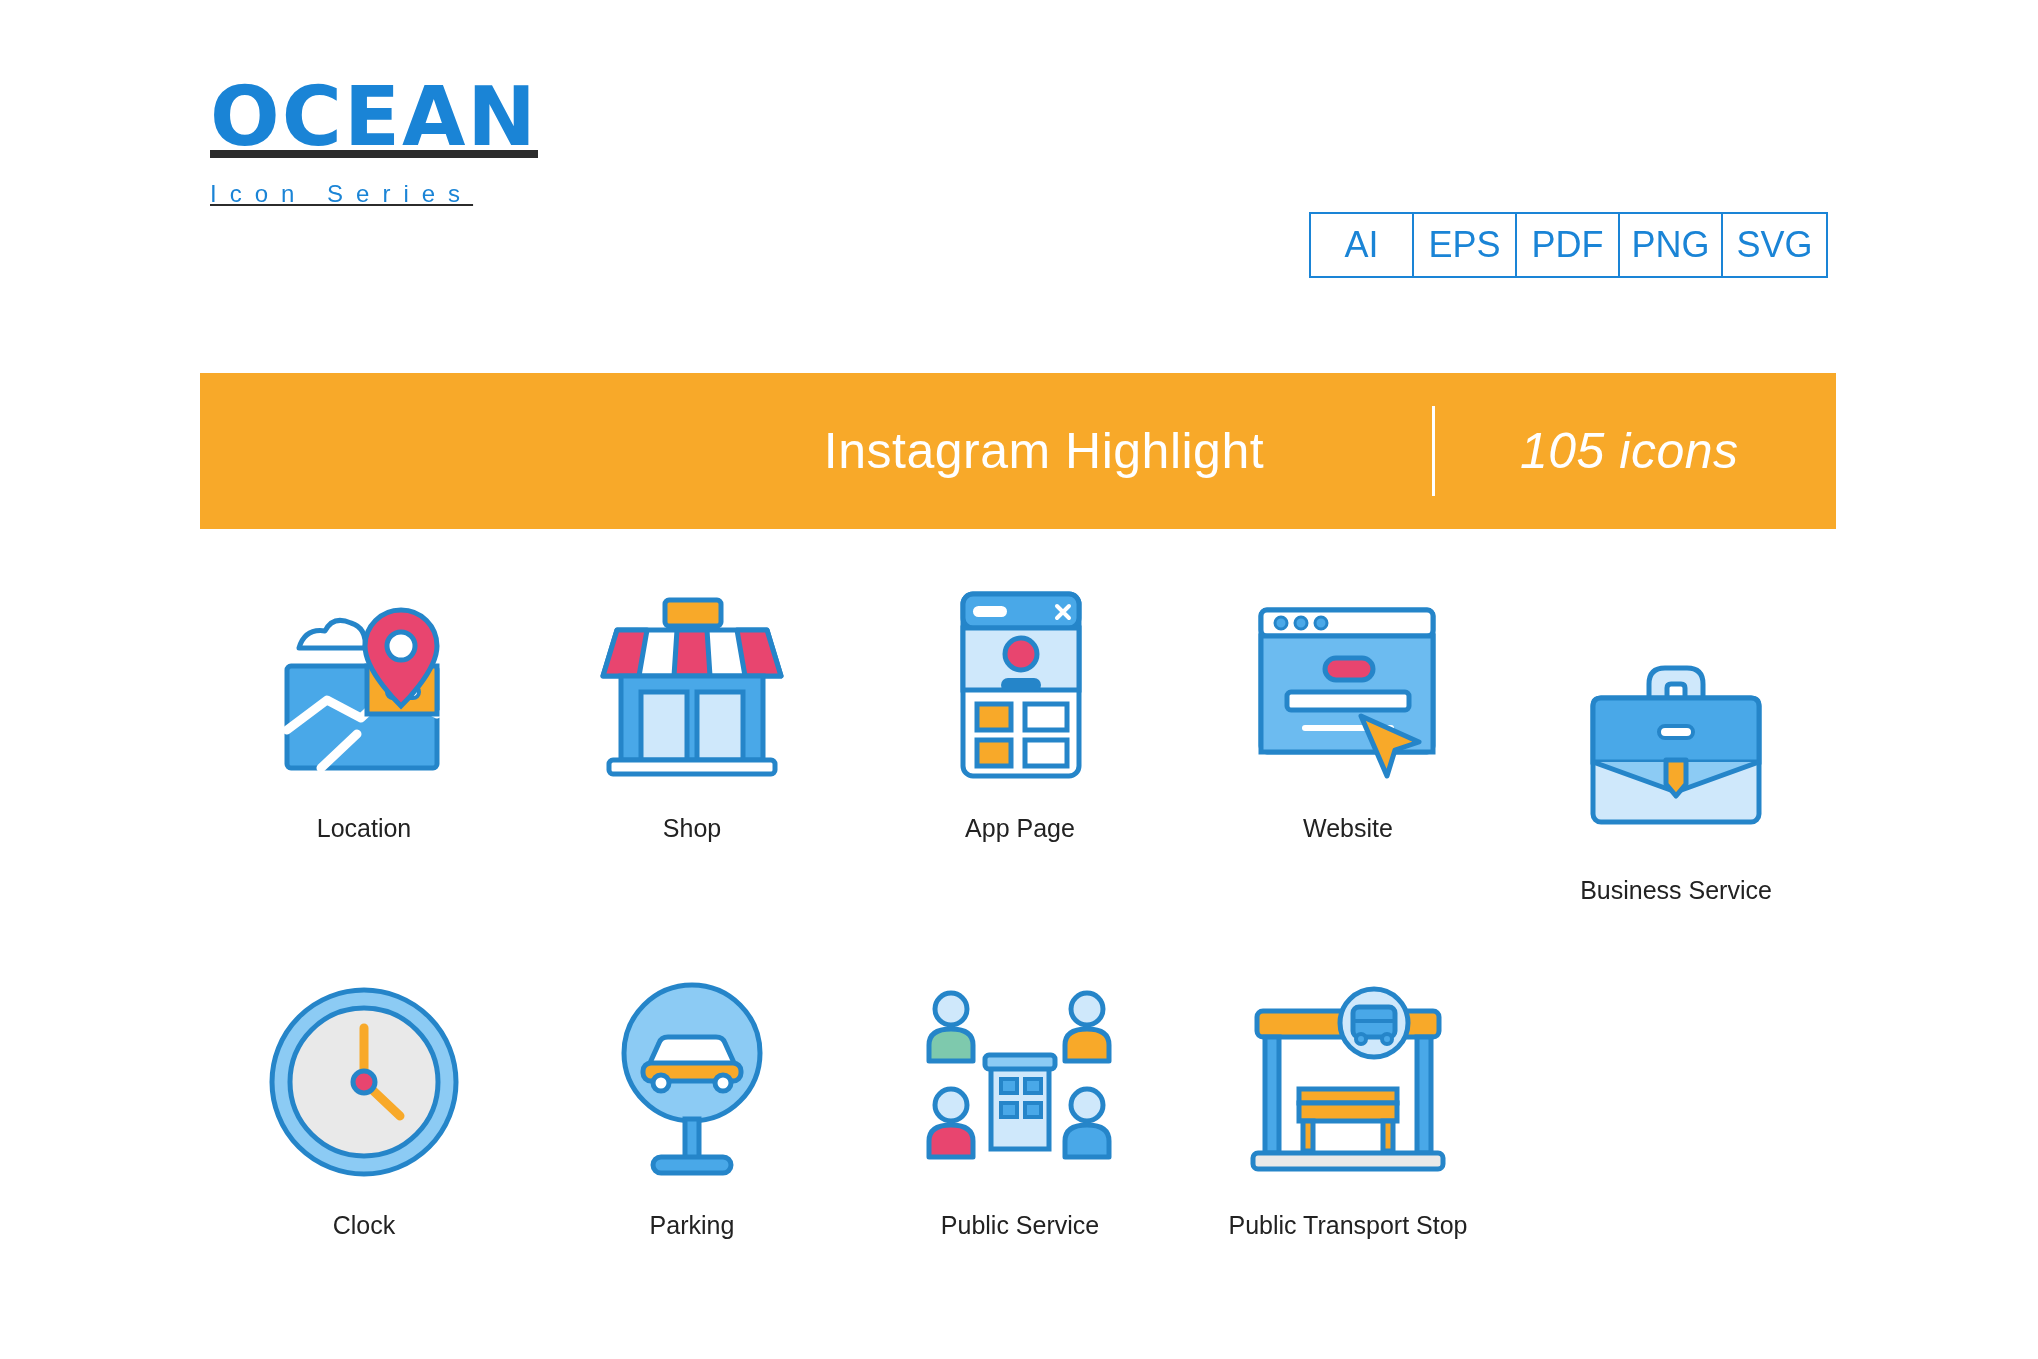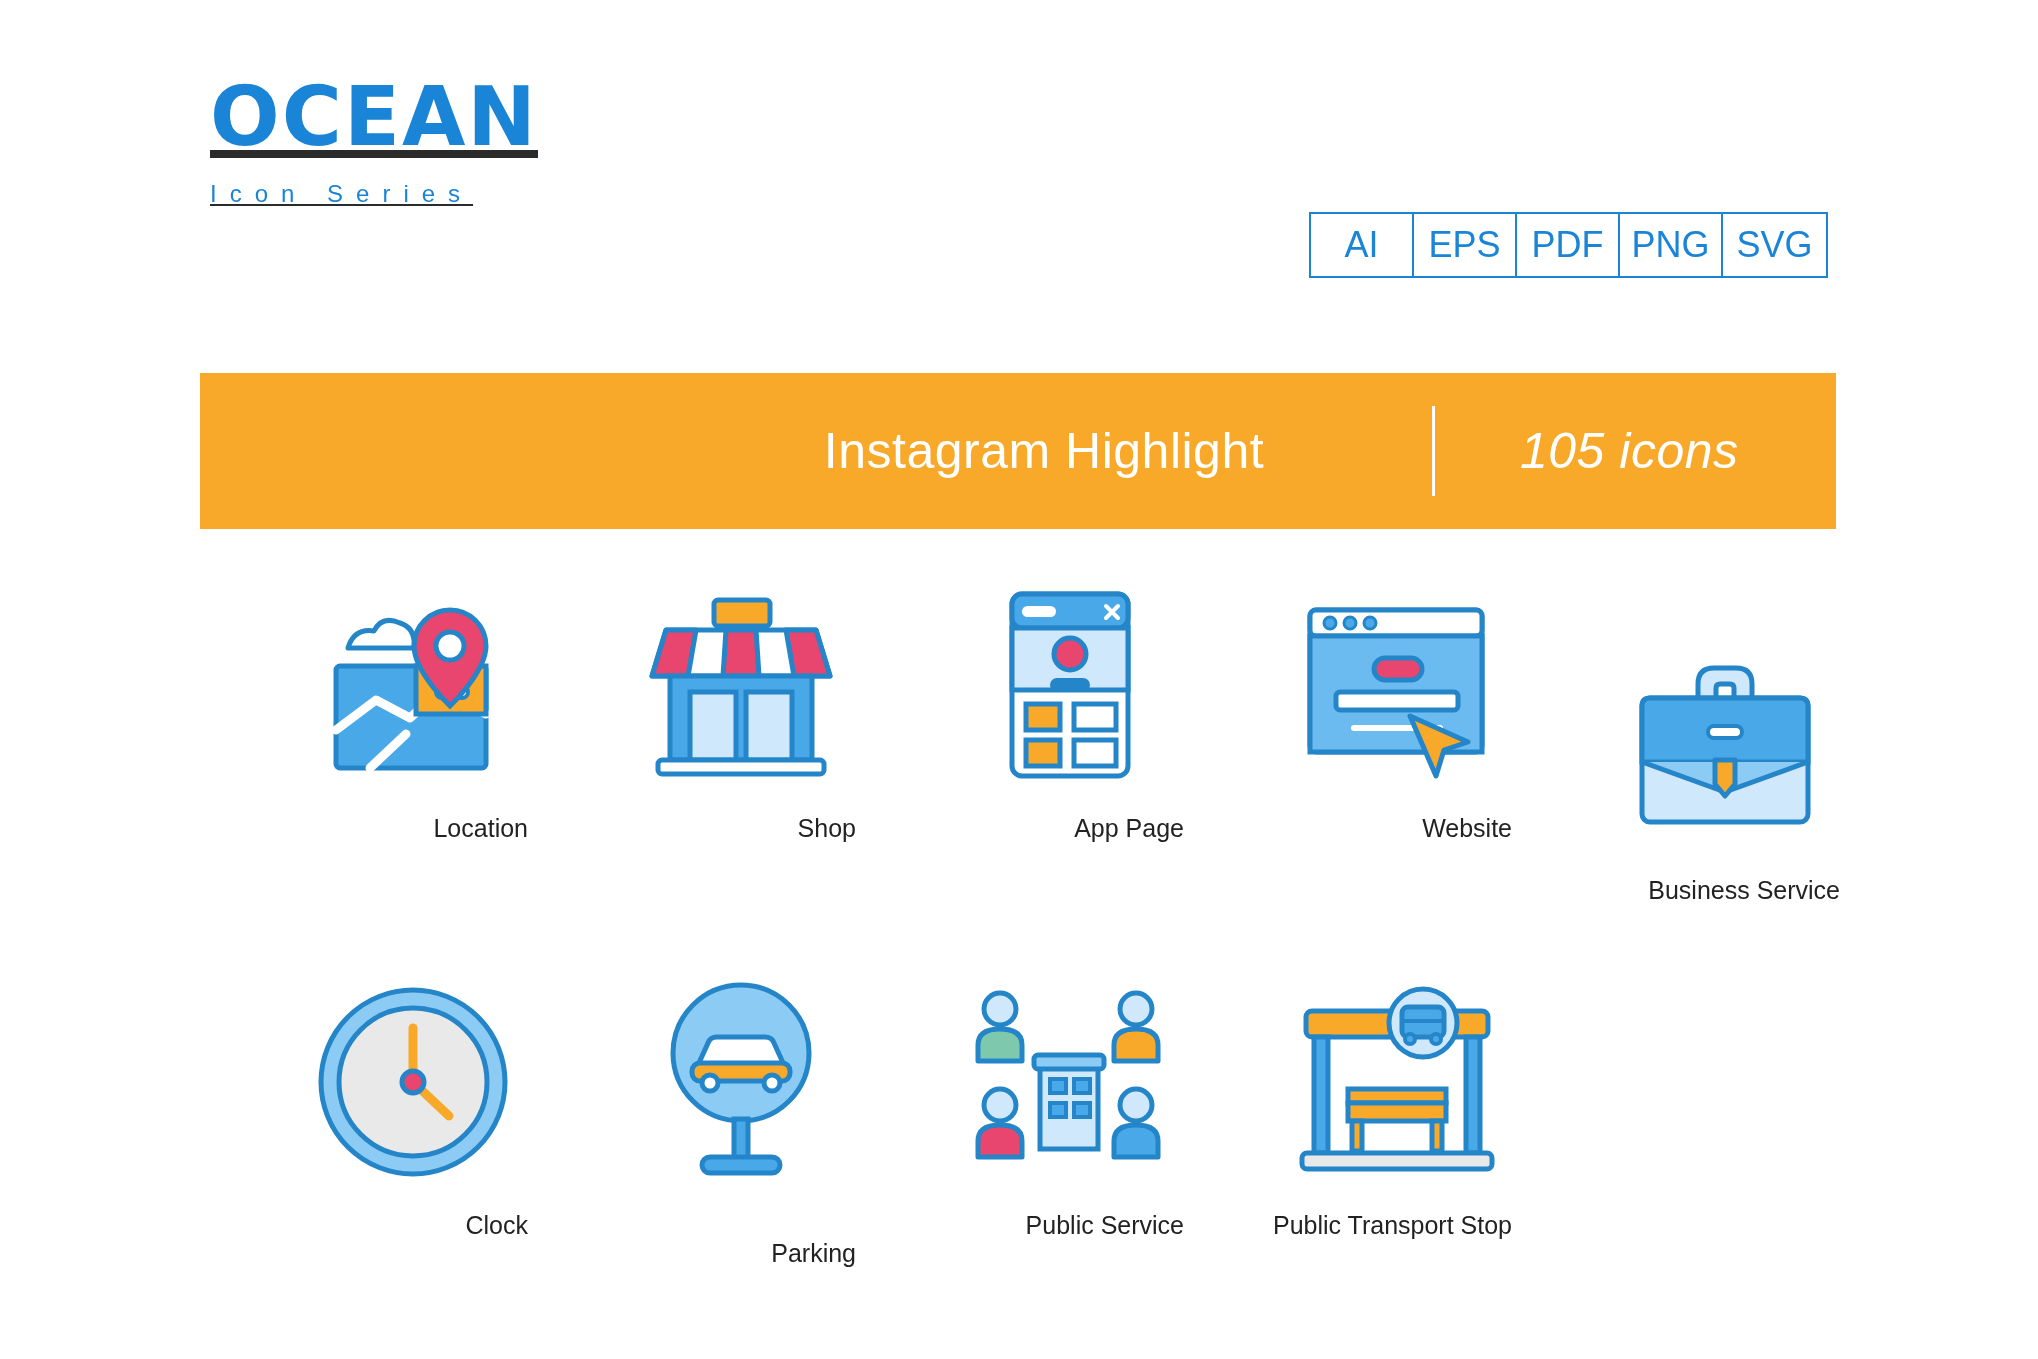--- a/index.html
+++ b/index.html
@@ -106,21 +106,21 @@
     left: 200px;
     top: 570px;
     width: 1640px;
     display: flex;
     flex-wrap: wrap;
   }
   .cell {
     width: 328px;
     display: flex;
     flex-direction: column;
-    align-items: flex-end;
+    align-items: center;
   }
   .icon-box {
     width: 230px;
     height: 230px;
     display: flex;
     align-items: center;
     justify-content: center;
   }
   .caption {
     margin-top: 14px;
@@ -256,21 +256,21 @@
           <circle cx="105" cy="105" r="92" fill="#8ccbf4" stroke="#2585c9" stroke-width="5"></circle>
           <circle cx="105" cy="105" r="74" fill="#e9e9e9" stroke="#2585c9" stroke-width="5"></circle>
           <path d="M105 105 v-54" stroke="#f8a929" stroke-width="9" stroke-linecap="round"></path>
           <path d="M105 105 l36 34" stroke="#f8a929" stroke-width="9" stroke-linecap="round"></path>
           <circle cx="105" cy="105" r="11" fill="#e8456f" stroke="#2585c9" stroke-width="5"></circle>
         </svg>
       </div>
       <div class="caption">Clock</div>
     </div>
 
-    <div class="cell" style="margin-top:62px;gap:28px;">
+    <div class="cell" style="margin-top:62px;">
       <div class="icon-box">
         <svg width="210" height="210" viewBox="0 0 210 210">
           <circle cx="105" cy="76" r="68" fill="#8ccbf4" stroke="#2585c9" stroke-width="5"></circle>
 
           <path d="M62 88 l10 -22 q2 -6 9 -6 h48 q7 0 9 6 l10 22 z" fill="#ffffff" stroke="#2585c9" stroke-width="5" stroke-linejoin="round"></path>
           <rect x="56" y="86" width="98" height="18" rx="8" fill="#f8a929" stroke="#2585c9" stroke-width="5"></rect>
           <circle cx="74" cy="106" r="8" fill="#ffffff" stroke="#2585c9" stroke-width="5"></circle>
           <circle cx="136" cy="106" r="8" fill="#ffffff" stroke="#2585c9" stroke-width="5"></circle>
 
           <rect x="98" y="142" width="14" height="40" fill="#49a8e8" stroke="#2585c9" stroke-width="5"></rect>

